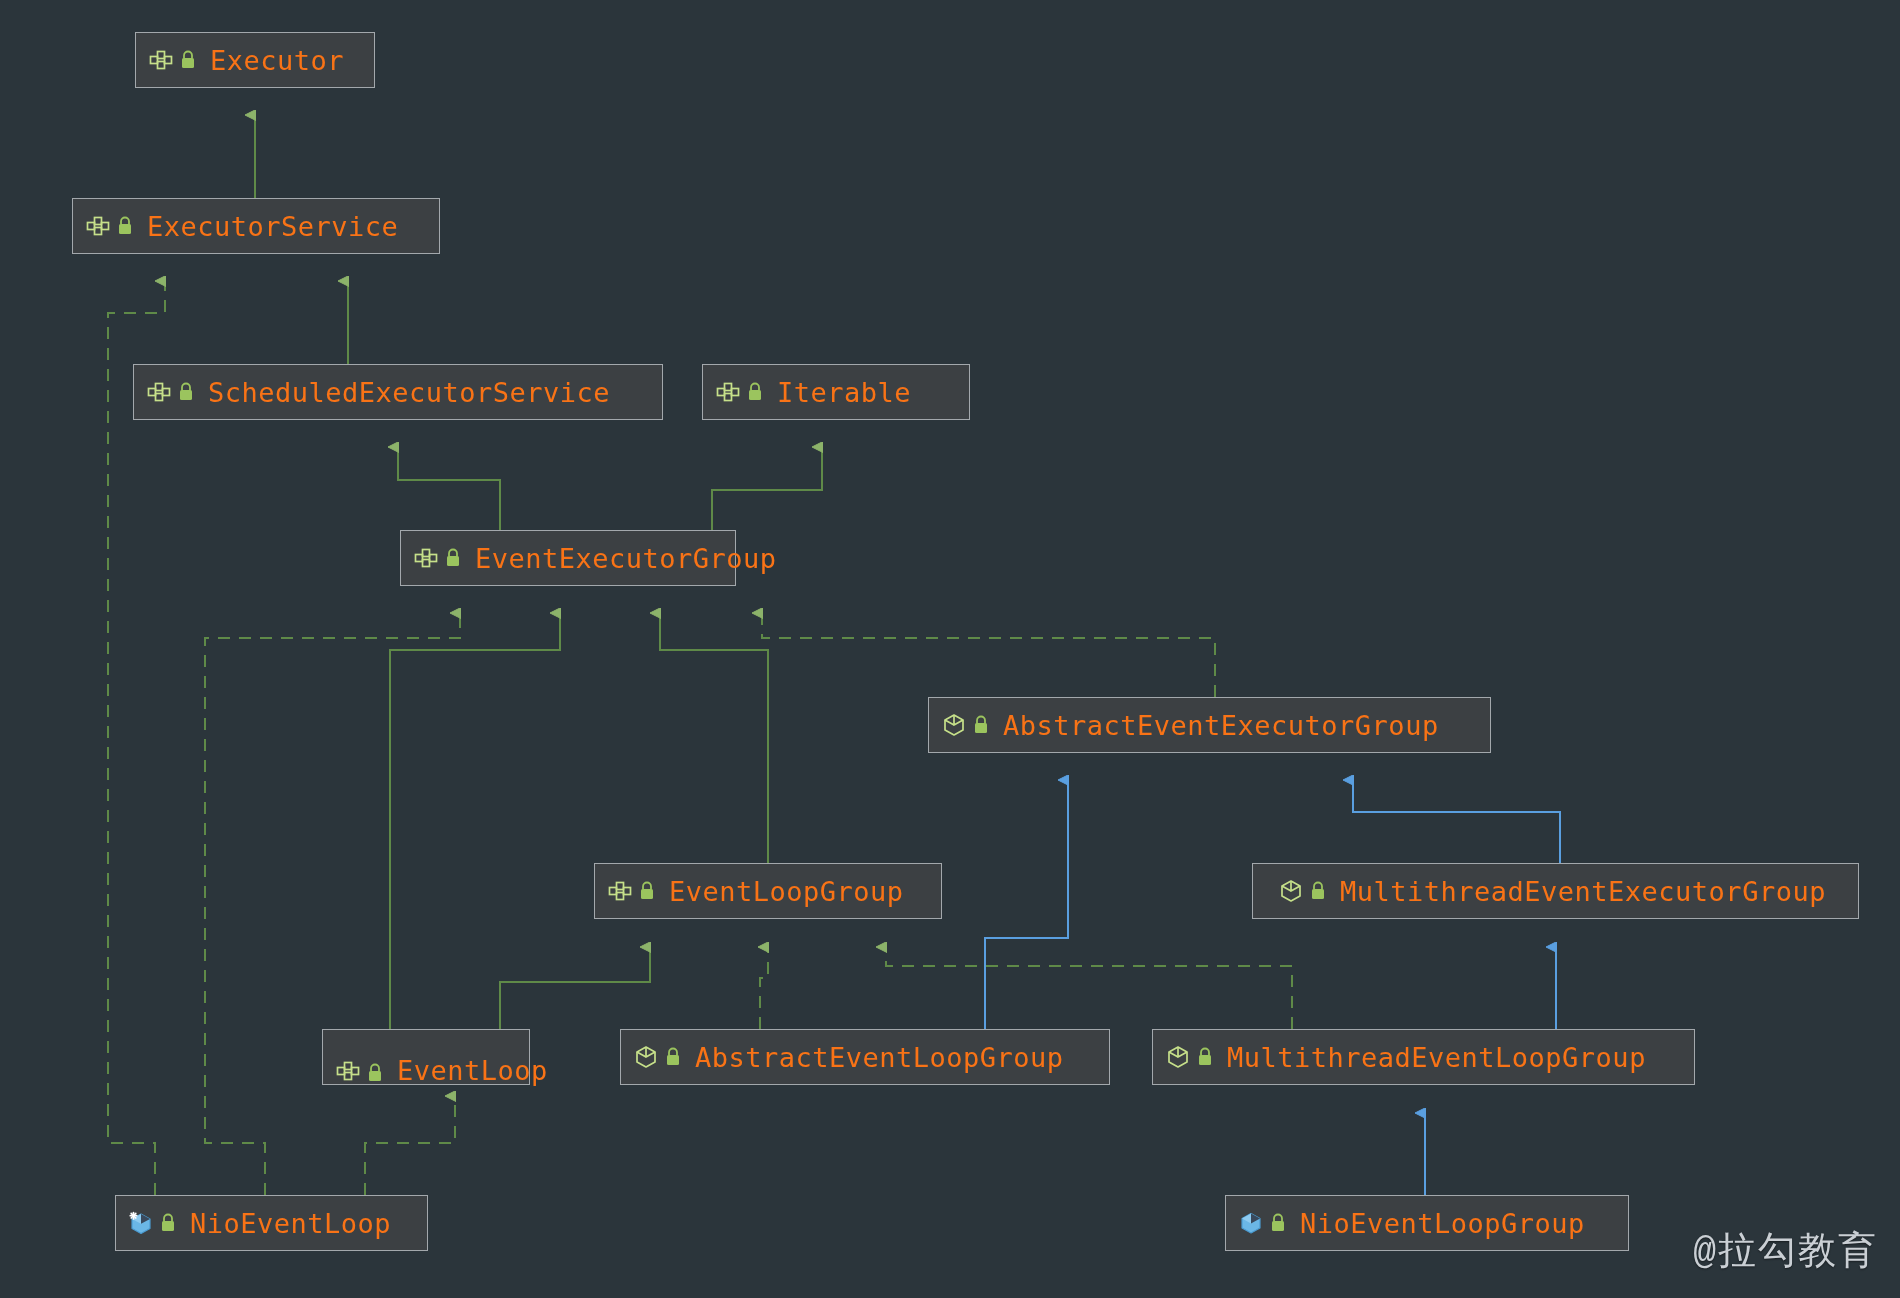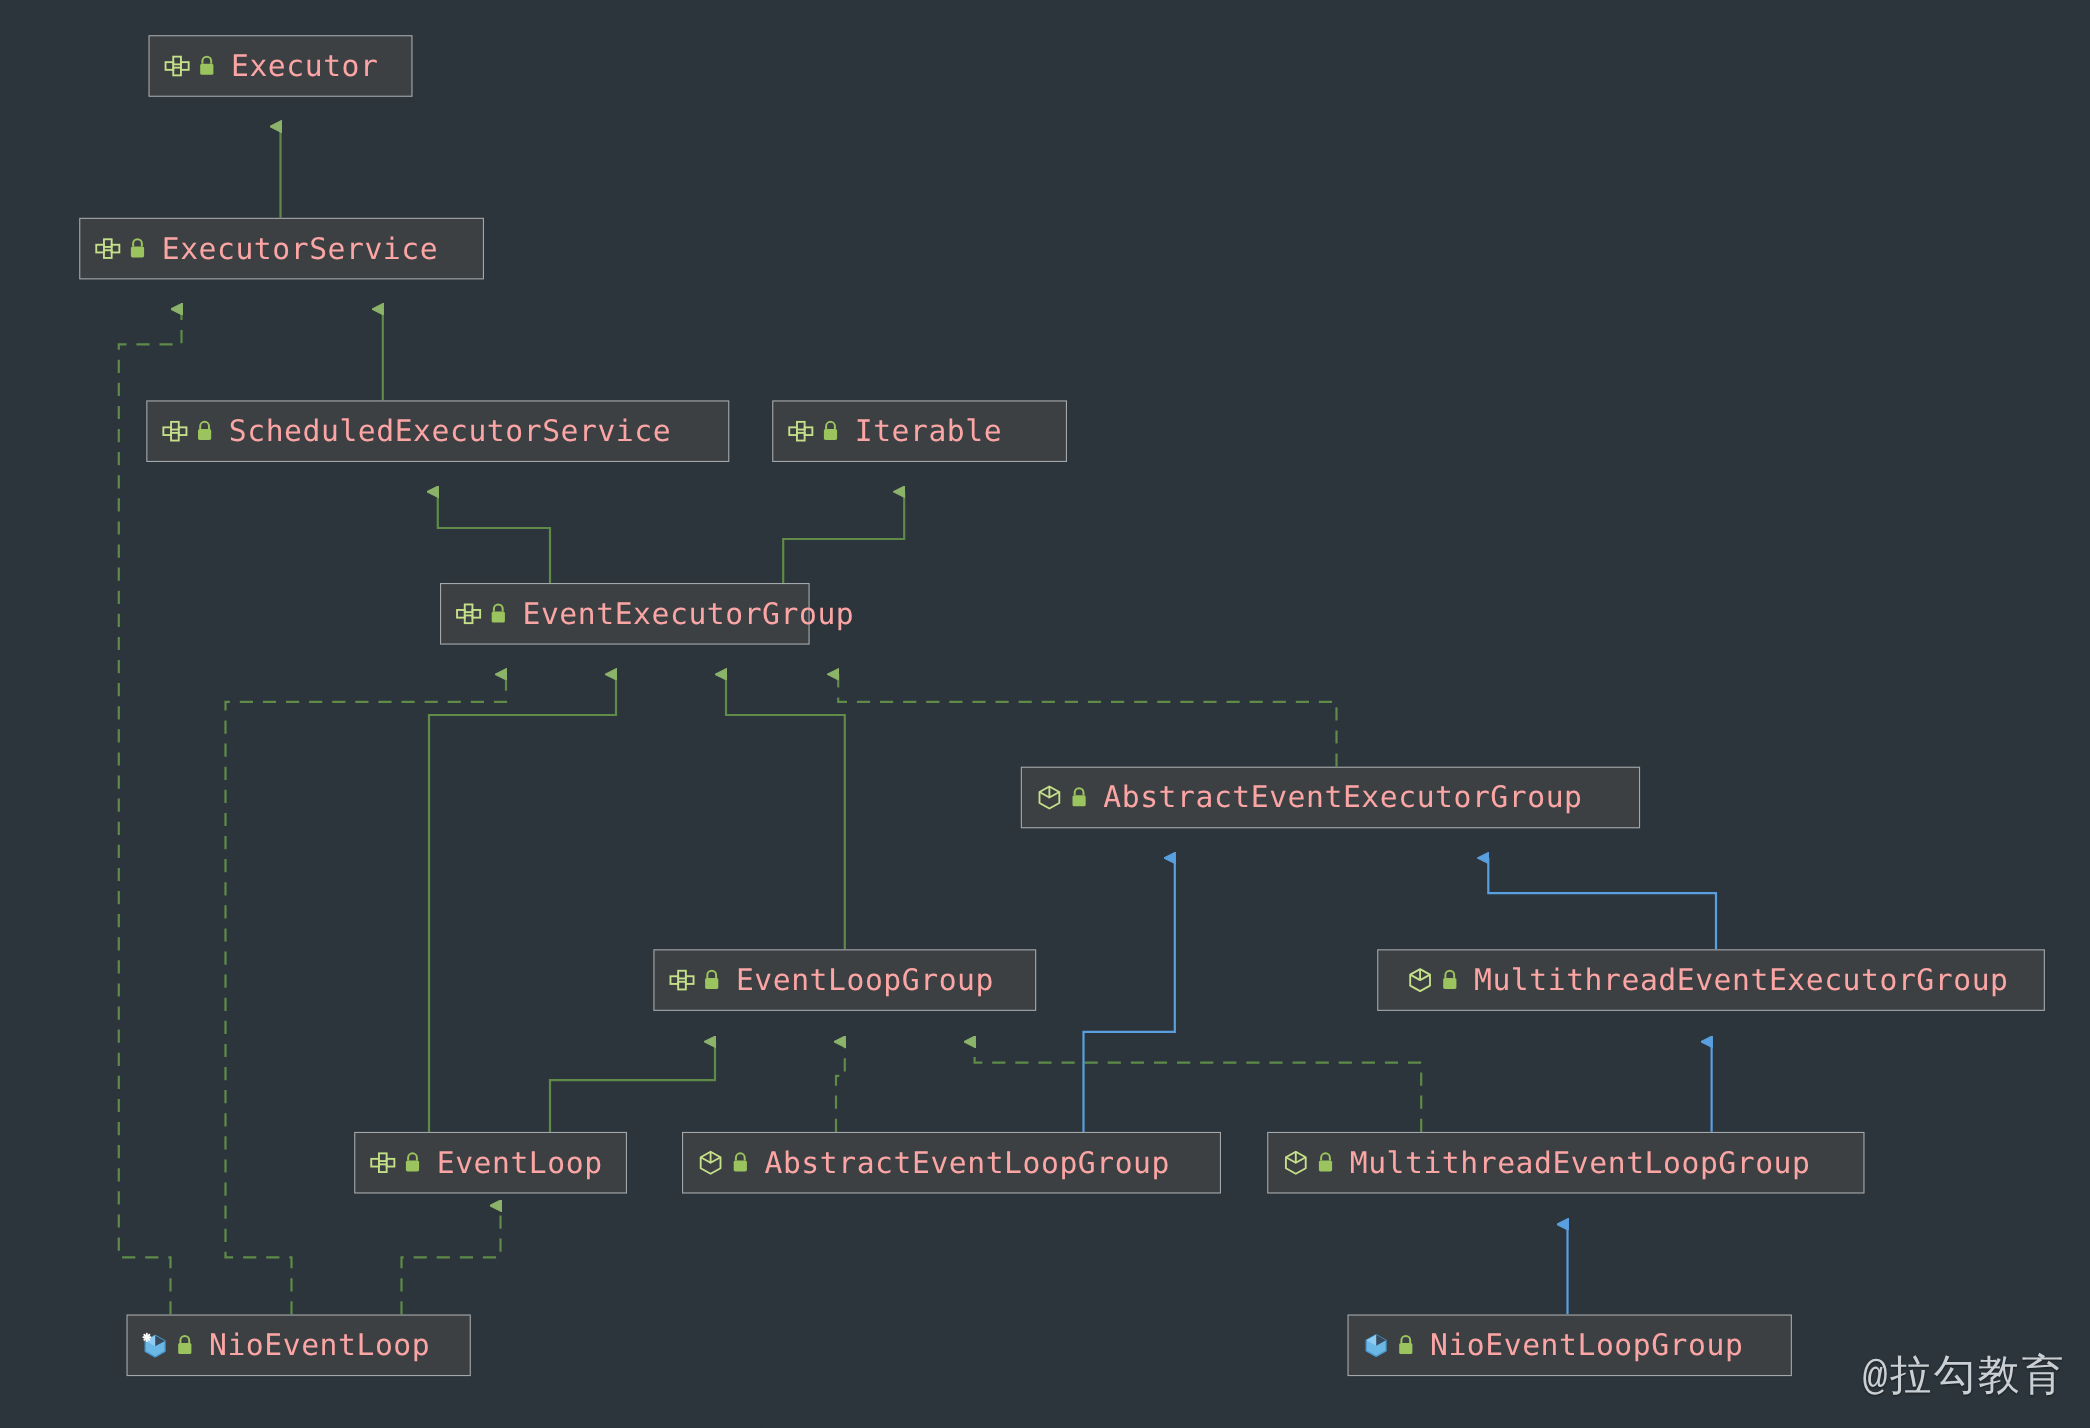--- a/index.html
+++ b/index.html
@@ -33,21 +33,21 @@
     position:relative;
     display:block;
   }
   .node .lockico{
     flex:0 0 auto;
     width:20px;height:22px;
     margin-right:12px;
     display:block;
   }
   .node .lbl{
-    color:#fca5a5;
+    color:#f97316;
     font-size:27px;
     letter-spacing:0.5px;
     line-height:1;
   }
   .watermark{
     position:absolute;
     right:22px;
     bottom:22px;
     color:#d8dde2;
     font-family:Liberation Mono, monospace;
@@ -267,21 +267,21 @@
     </span>
     <span class="lockico">
       <svg viewBox="0 0 20 22" width="20" height="22">
           <path d="M6 9 V6.5 A4 4 0 0 1 14 6.5 V9" fill="none" stroke="#9bc45e" stroke-width="1.8"></path>
           <rect x="4" y="9" width="12" height="10" rx="1.5" fill="#9bc45e"></rect>
         </svg>
     </span>
     <span class="lbl">MultithreadEventExecutorGroup</span>
   </div>
 
-  <div class="node" style="left:322px;top:1029px;width:248px;">
+  <div class="node" style="left:322px;top:1029px;width:208px;align-items:flex-end;">
     <span class="ico">
       <svg viewBox="0 0 26 26" width="26" height="26">
           <g fill="none" stroke="#c6e08a" stroke-width="1.7">
         <rect x="2.5" y="9.5" width="7" height="7"></rect>
             <rect x="9.5" y="4.5" width="7" height="7"></rect>
         <rect x="9.5" y="14.5" width="7" height="7"></rect>
             <rect x="16.5" y="9.5" width="7" height="7"></rect>
       </g>
         </svg>
     </span>

